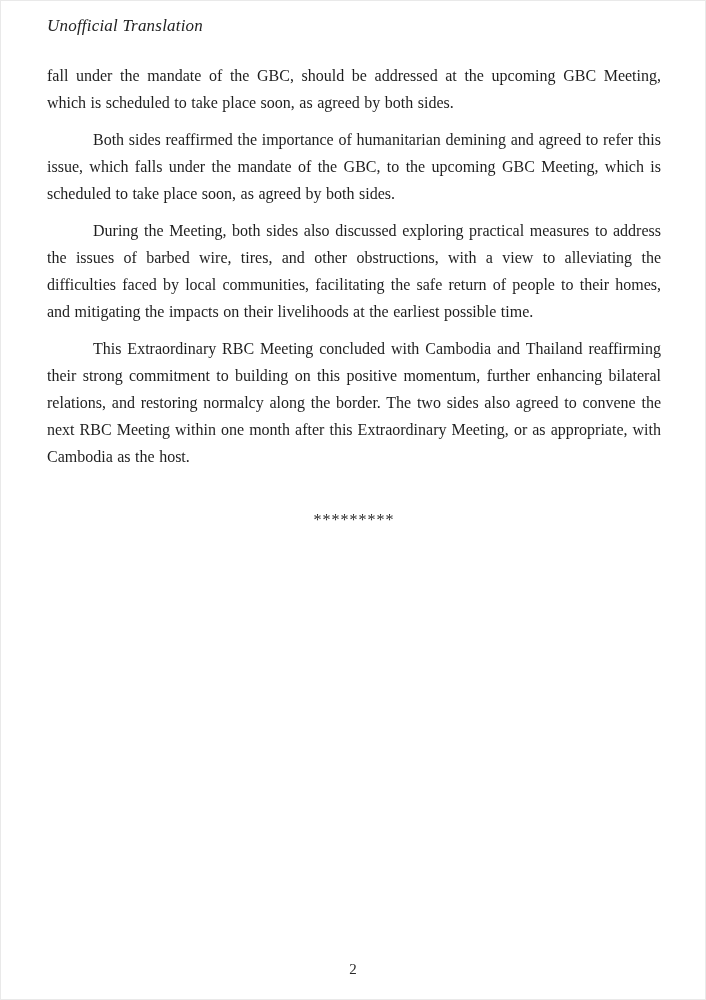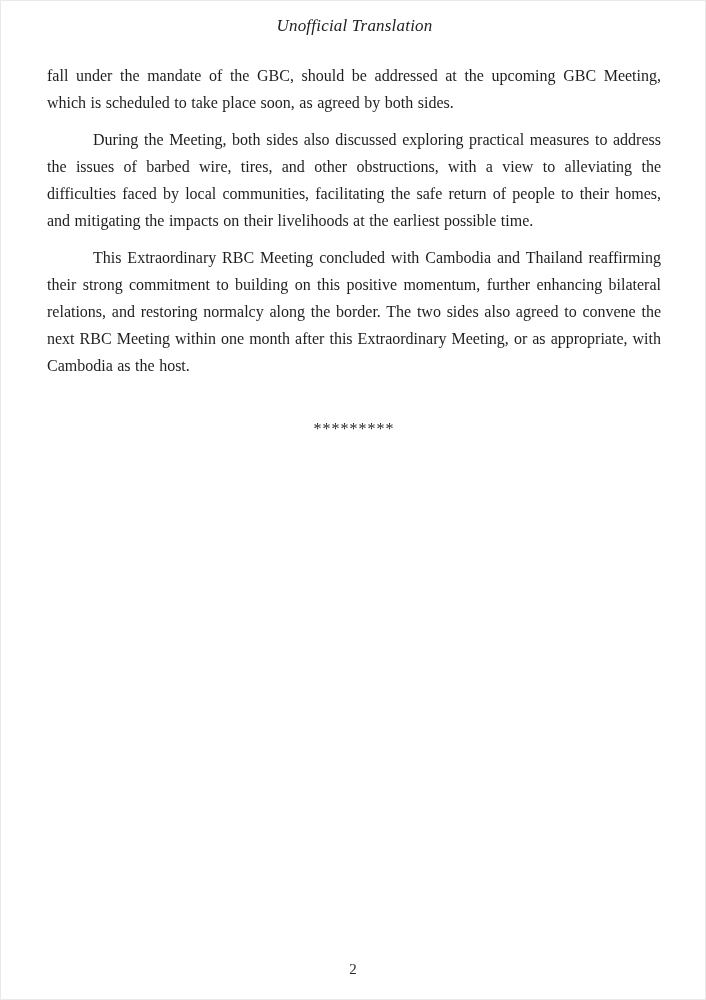--- a/index.html
+++ b/index.html
@@ -16,21 +16,21 @@
     box-shadow: 0 0 0 1px #e9e9e9 inset;
     font-family: "Liberation Serif", "DejaVu Serif", serif;
     color: #1e1e1e;
     overflow: hidden;
   }
   .header {
     position: absolute;
     top: 16px;
     left: 47px;
     right: 44px;
-    text-align: center;
+    text-align: left;
   }
   .translation-note {
     font-style: italic;
     font-size: 17px;
     letter-spacing: 0.2px;
     color: #222222;
   }
   .content {
     position: absolute;
     top: 62px;
@@ -73,20 +73,21 @@
 <body>
 
 <div class="page">
 
   <div class="header">
     <span class="translation-note">Unofficial Translation</span>
   </div>
 
   <div class="content">
     <p>fall under the mandate of the GBC, should be addressed at the upcoming GBC Meeting, which is scheduled to take place soon, as agreed by both sides.</p>
+    <p class="indented">Both sides reaffirmed the importance of humanitarian demining and agreed to refer this issue, which falls under the mandate of the GBC, to the upcoming GBC Meeting, which is scheduled to take place soon, as agreed by both sides.</p>
     <p class="indented">During the Meeting, both sides also discussed exploring practical measures to address the issues of barbed wire, tires, and other obstructions, with a view to alleviating the difficulties faced by local communities, facilitating the safe return of people to their homes, and mitigating the impacts on their livelihoods at the earliest possible time.</p>
     <p class="indented">This Extraordinary RBC Meeting concluded with Cambodia and Thailand reaffirming their strong commitment to building on this positive momentum, further enhancing bilateral relations, and restoring normalcy along the border. The two sides also agreed to convene the next RBC Meeting within one month after this Extraordinary Meeting, or as appropriate, with Cambodia as the host.</p>
     <div class="separator">*********</div>
   </div>
 
   <div class="footer">
     <span class="page-number">2</span>
   </div>
 
 </div>

